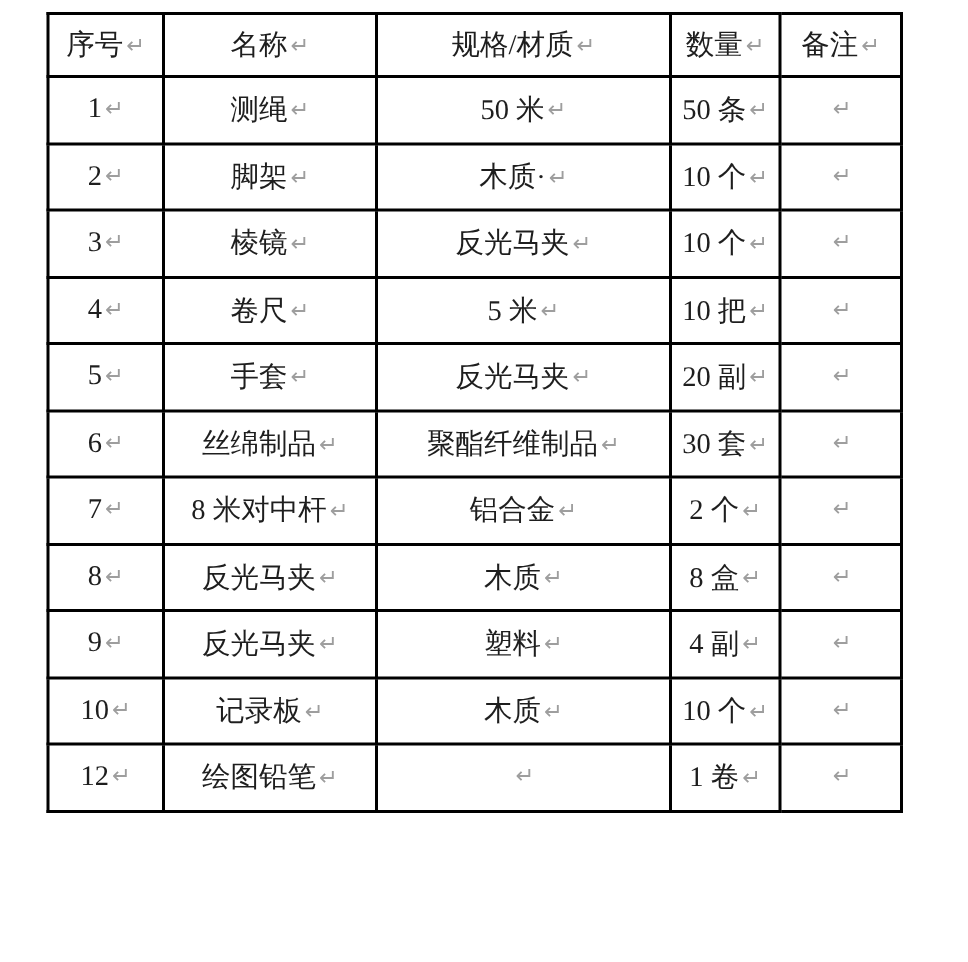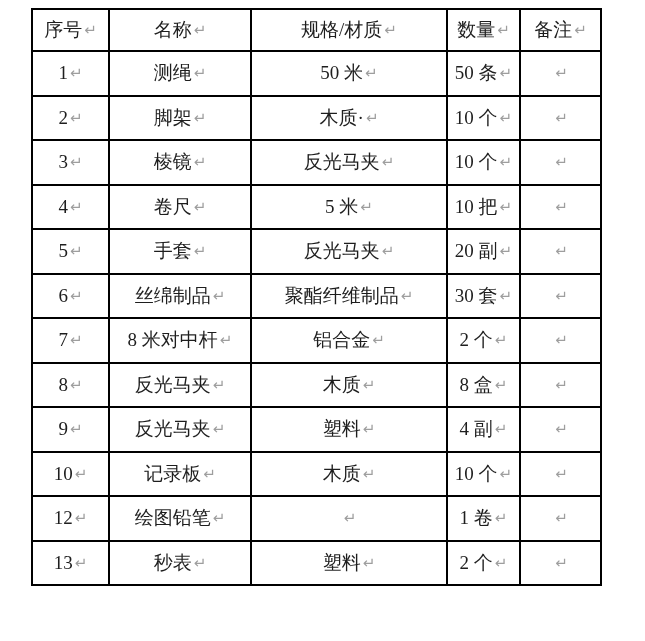--- a/index.html
+++ b/index.html
@@ -144,22 +144,15 @@
         <td><span class="txt">10 个</span><span class="mark">↵</span></td>
         <td><span class="txt"></span><span class="mark">↵</span></td>
       </tr>
       <tr>
         <td><span class="txt">12</span><span class="mark">↵</span></td>
         <td><span class="txt">绘图铅笔</span><span class="mark">↵</span></td>
         <td><span class="txt"></span><span class="mark">↵</span></td>
         <td><span class="txt">1 卷</span><span class="mark">↵</span></td>
         <td><span class="txt"></span><span class="mark">↵</span></td>
       </tr>
-      <tr>
-        <td><span class="txt">13</span><span class="mark">↵</span></td>
-        <td><span class="txt">秒表</span><span class="mark">↵</span></td>
-        <td><span class="txt">塑料</span><span class="mark">↵</span></td>
-        <td><span class="txt">2 个</span><span class="mark">↵</span></td>
-        <td><span class="txt"></span><span class="mark">↵</span></td>
-      </tr>
     </tbody>
   </table>
 </div>
 
 </body></html>

